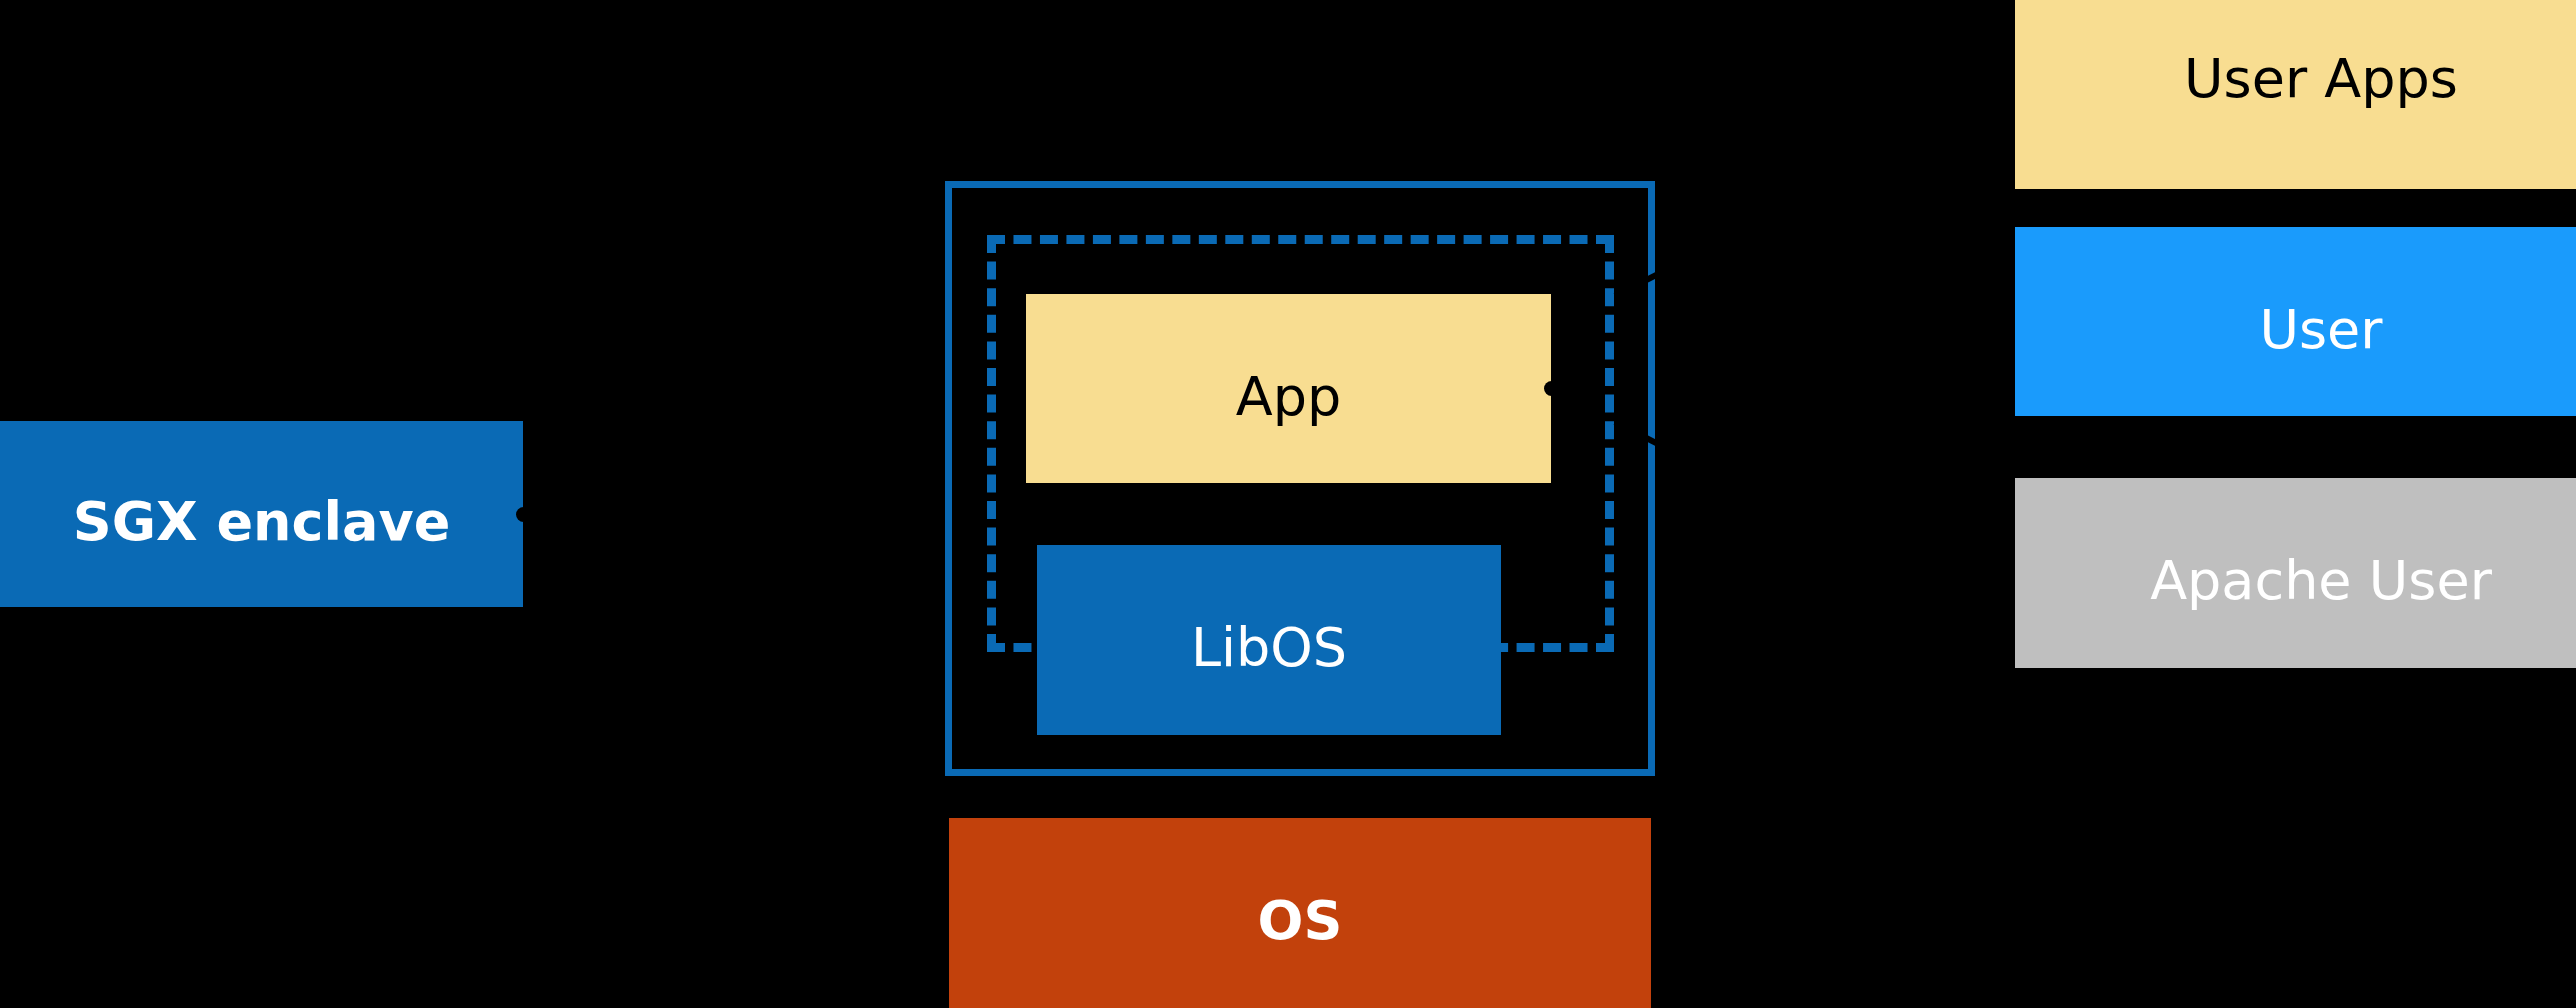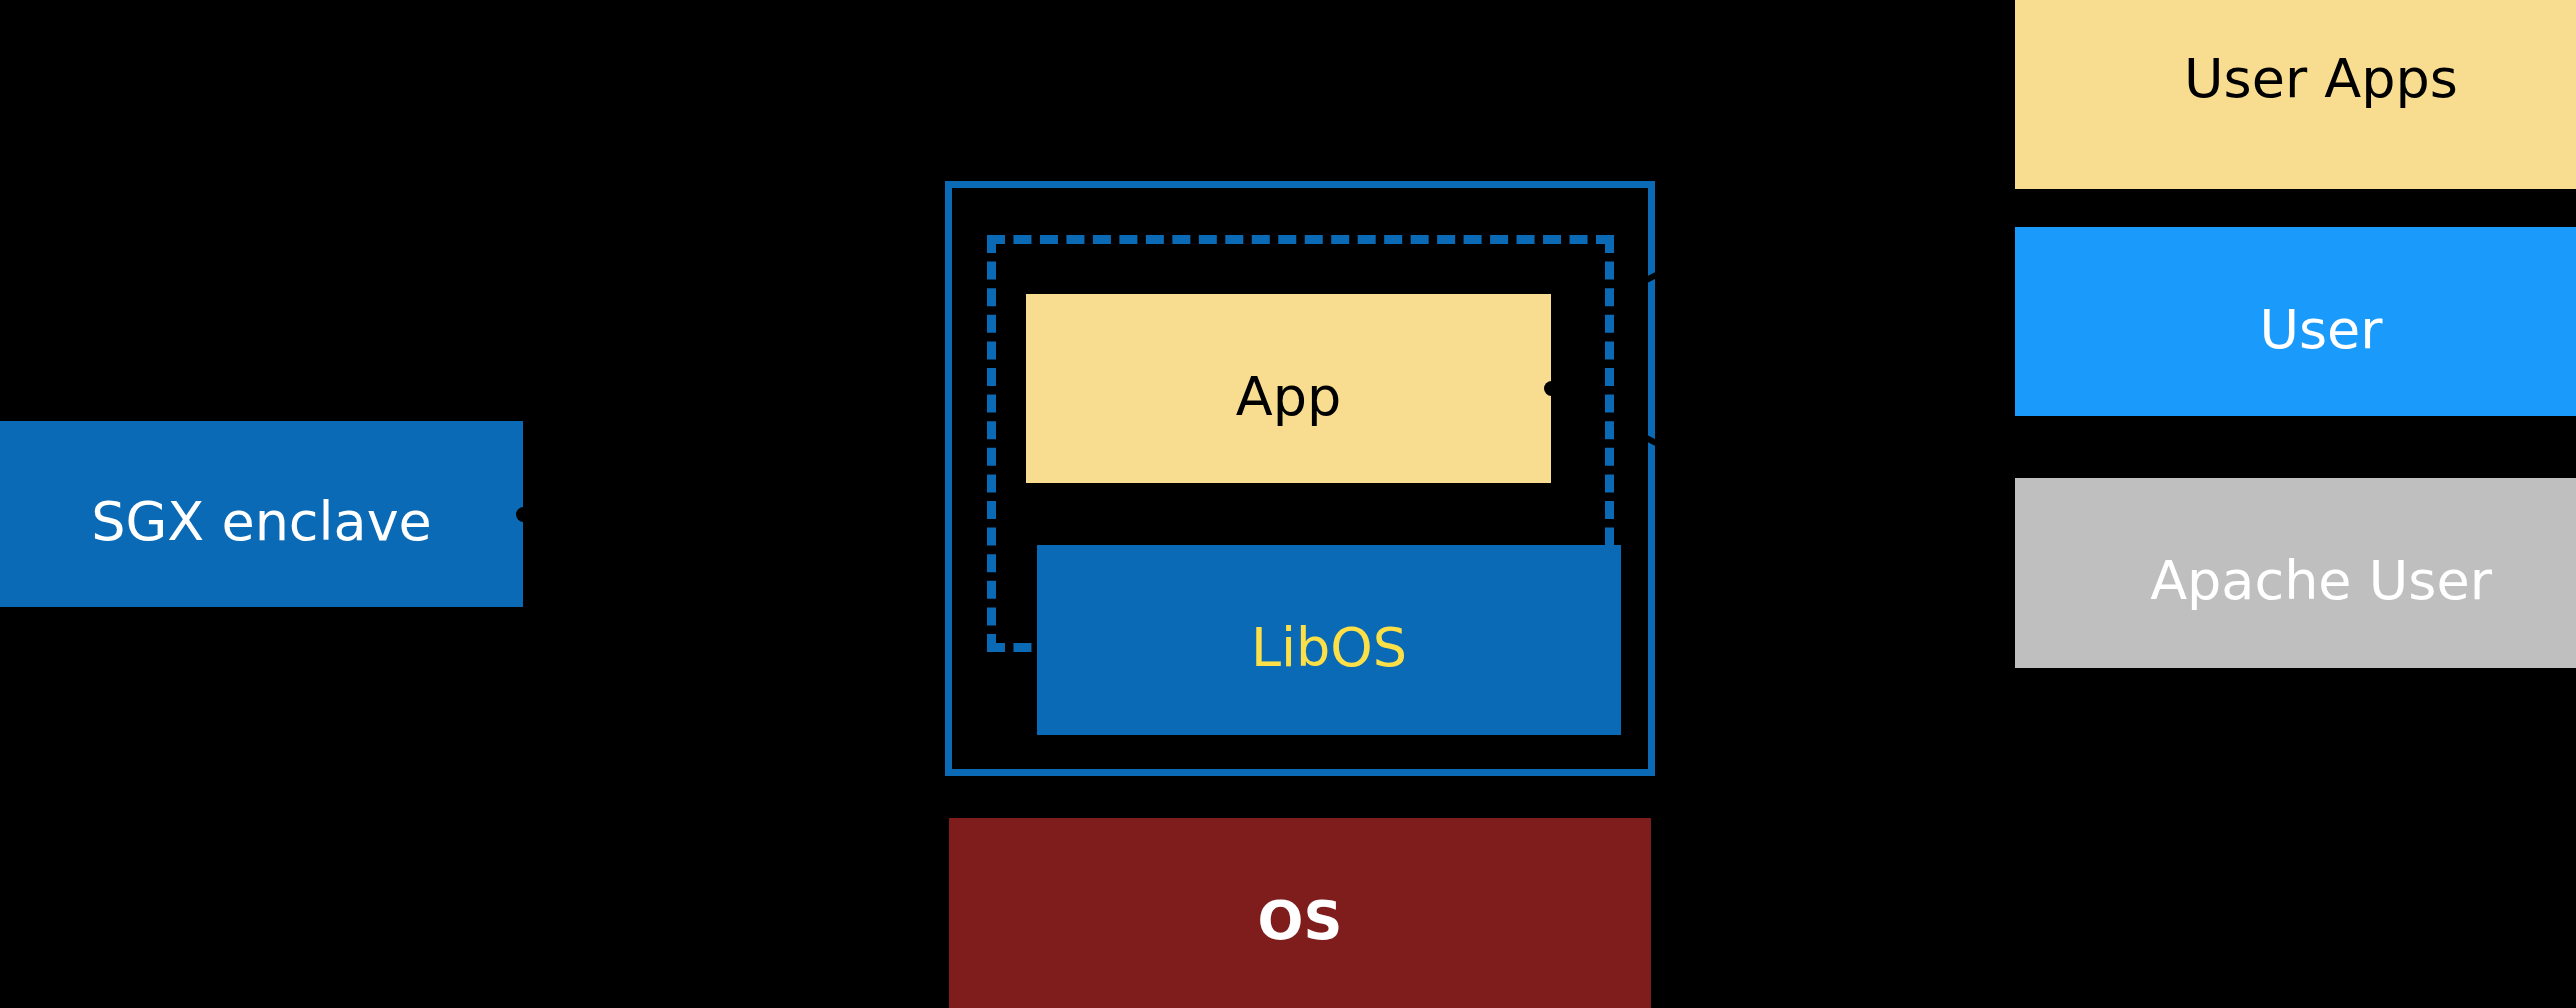--- a/index.html
+++ b/index.html
@@ -35,21 +35,21 @@
   
   #sgx-enclave-box {
     left: -50px;
     top: 421px;
     width: 573px;
     height: 186px;
     background: #0a6ab5;
     color: #ffffff;
     font-size: 54px;
   }
-  #sgx-enclave-box .label { padding-left: 50px; }
+  #sgx-enclave-box .label { padding-left: 50px; font-weight: bold; }
 
   
   #sgx-pointer-dot {
     position: absolute;
     left: 516px;
     top: 507px;
     width: 15px;
     height: 15px;
     background: #000000;
     border-radius: 50%;
@@ -119,34 +119,34 @@
     width: 15px;
     height: 15px;
     background: #000000;
     border-radius: 50%;
   }
 
   
   #libos-box {
     left: 1037px;
     top: 545px;
-    width: 584px;
+    width: 464px;
     height: 190px;
     background: #0a6ab5;
-    color: #fde047;
+    color: #ffffff;
     font-size: 54px;
   }
 
   
   #os-box {
     left: 949px;
     top: 818px;
     width: 702px;
     height: 190px;
-    background: #7f1d1d;
+    background: #c2410c;
     color: #ffffff;
     font-size: 54px;
     font-weight: bold;
   }
 
   
   #user-apps-box {
     left: 2015px;
     top: -25px;
     width: 612px;

